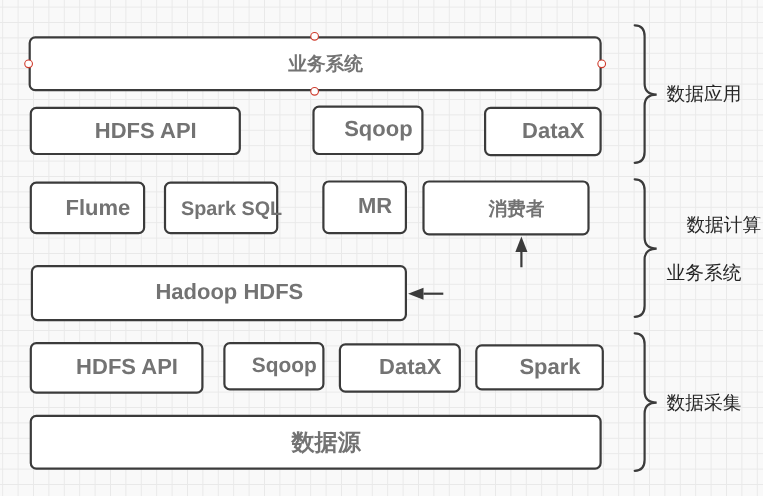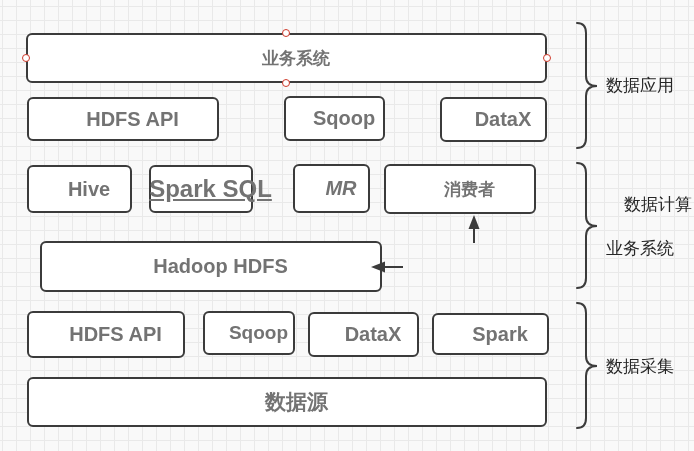--- a/index.html
+++ b/index.html
@@ -54,33 +54,33 @@
     <span>HDFS API</span>
   </div>
   <div class="node" style="left:284px;top:96px;width:101px;height:45px;font-size:20px;">
     <span>Sqoop</span>
   </div>
   <div class="node" style="left:440px;top:97px;width:107px;height:45px;font-size:20px;">
     <span>DataX</span>
   </div>
 
   <div class="node" style="left:27px;top:165px;width:105px;height:48px;font-size:20px;">
-    <span>Hive</span>
+    <span>Flume</span>
   </div>
-  <div class="node" style="left:149px;top:165px;width:104px;height:48px;font-size:24px;text-decoration:underline;">
+  <div class="node" style="left:149px;top:165px;width:104px;height:48px;font-size:18px;">
     <span>Spark SQL</span>
   </div>
-  <div class="node" style="left:293px;top:164px;width:77px;height:49px;font-size:20px;font-style:italic;">
+  <div class="node" style="left:293px;top:164px;width:77px;height:49px;font-size:20px;">
     <span>MR</span>
   </div>
   <div class="node" style="left:384px;top:164px;width:152px;height:50px;font-size:17px;">
     <span>消费者</span>
   </div>
 
-  <div class="node" style="left:28px;top:241px;width:342px;height:51px;font-size:20px;margin-left:12px;">
+  <div class="node" style="left:28px;top:241px;width:342px;height:51px;font-size:20px;">
     <span>Hadoop HDFS</span>
   </div>
 
   <div class="node" style="left:27px;top:311px;width:158px;height:47px;font-size:20px;">
     <span>HDFS API</span>
   </div>
   <div class="node" style="left:203px;top:311px;width:92px;height:44px;font-size:19px;">
     <span>Sqoop</span>
   </div>
   <div class="node" style="left:308px;top:312px;width:111px;height:45px;font-size:20px;">

